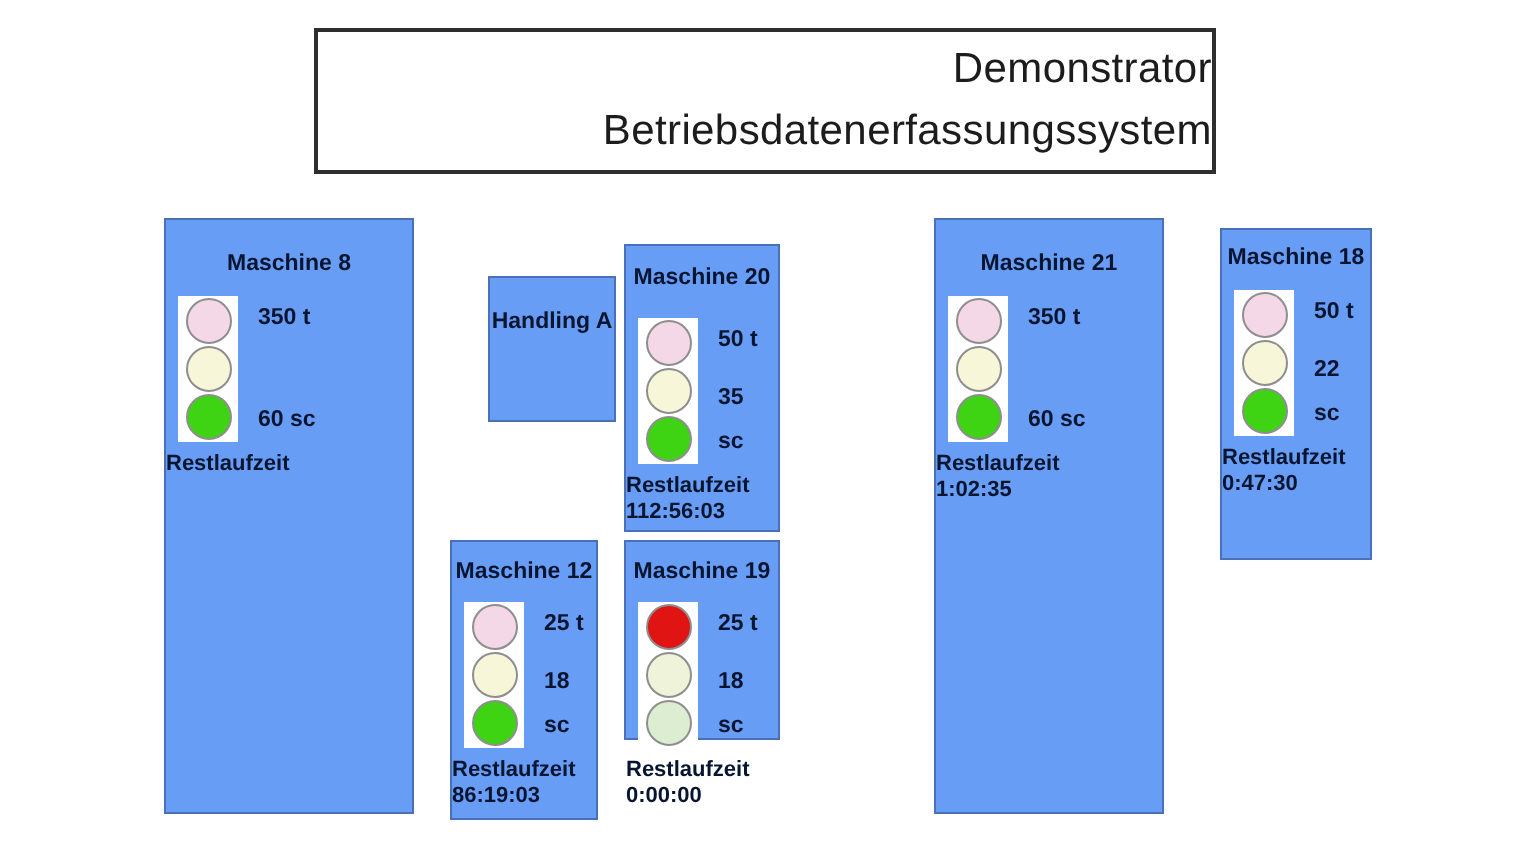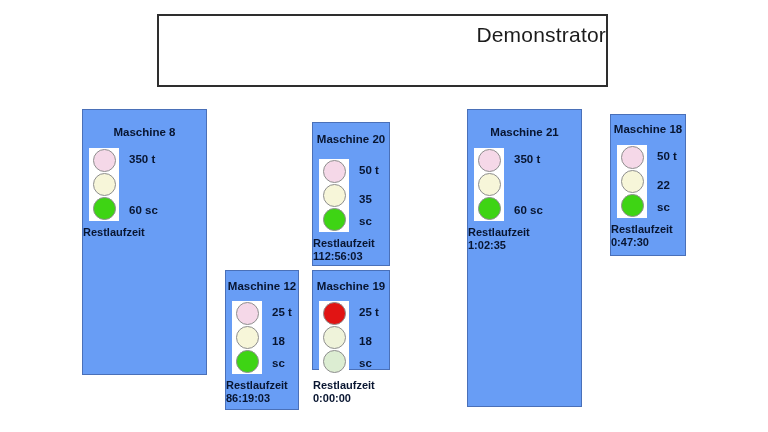--- a/index.html
+++ b/index.html
@@ -21,55 +21,59 @@
   .lightbox { position:absolute; left:6px; top:var(--bt); width:30px; height:73px;
               background:#ffffff; display:flex; flex-direction:column;
               justify-content:space-around; align-items:center; }
   .light { width:21px; height:21px; border-radius:50%; border:1.5px solid #8e8e8e; }
   .vals { position:absolute; left:46px; right:2px; top:var(--bt); height:73px;
           display:flex; flex-direction:column; justify-content:space-between; }
   .val { font-weight:bold; font-size:11.5px; line-height:22px; }
   .rest { position:absolute; left:0; top:calc(var(--bt) + 78px); width:100%;
           text-align:left; font-weight:bold; font-size:11px; line-height:13px; }
 
-  .p-m8  { left:82px;  top:109px; width:125px; height:266px; --tt:16px; --bt:38px; }
+  .p-m8  { left:82px;  top:109px; width:125px; height:298px; --tt:16px; --bt:38px; }
   .p-m20 { left:312px; top:122px; width:78px;  height:144px; --tt:10px; --bt:36px; }
   .p-m11 { left:225px; top:270px; width:74px;  height:140px; --tt:9px;  --bt:30px; }
   .p-m19 { left:312px; top:270px; width:78px;  height:100px; --tt:9px;  --bt:30px; }
   .p-m21 { left:467px; top:109px; width:115px; height:298px; --tt:16px; --bt:38px; }
-  .p-m18 { left:610px; top:114px; width:76px;  height:142px; --tt:8px;  --bt:30px; }
+  .p-m18 { left:610px; top:114px; width:76px;  height:166px; --tt:8px;  --bt:30px; }
 
   .p-handling { left:244px; top:138px; width:64px; height:73px;
                 text-align:center; padding-top:16px; font-weight:bold; font-size:11.5px; }
 </style>
 </head>
 <body>
 
 <div class="canvas">
 
   <div class="title-box">
     <div class="title-line">Demonstrator</div>
+    <div class="title-line">Betriebsdatenerfassungssystem</div>
   </div>
 
   <div class="panel p-m8">
     <div class="m-title">Maschine 8</div>
     <div class="lightbox">
       <div class="light" style="background: rgb(245, 216, 232);"></div>
       <div class="light" style="background: rgb(247, 246, 217);"></div>
       <div class="light" style="background: rgb(62, 212, 20);"></div>
     </div>
     <div class="vals">
       <div class="val">350 t</div>
       <div class="val">60 sc</div>
     </div>
     <div class="rest">
       <div>Restlaufzeit</div>
     </div>
   </div>
 
+  <div class="panel p-handling">
+    <span>Handling A</span>
+  </div>
 
   <div class="panel p-m20">
     <div class="m-title">Maschine 20</div>
     <div class="lightbox">
       <div class="light" style="background: rgb(245, 216, 232);"></div>
       <div class="light" style="background: rgb(247, 246, 217);"></div>
       <div class="light" style="background: rgb(62, 212, 20);"></div>
     </div>
     <div class="vals">
       <div class="val">50 t</div>

